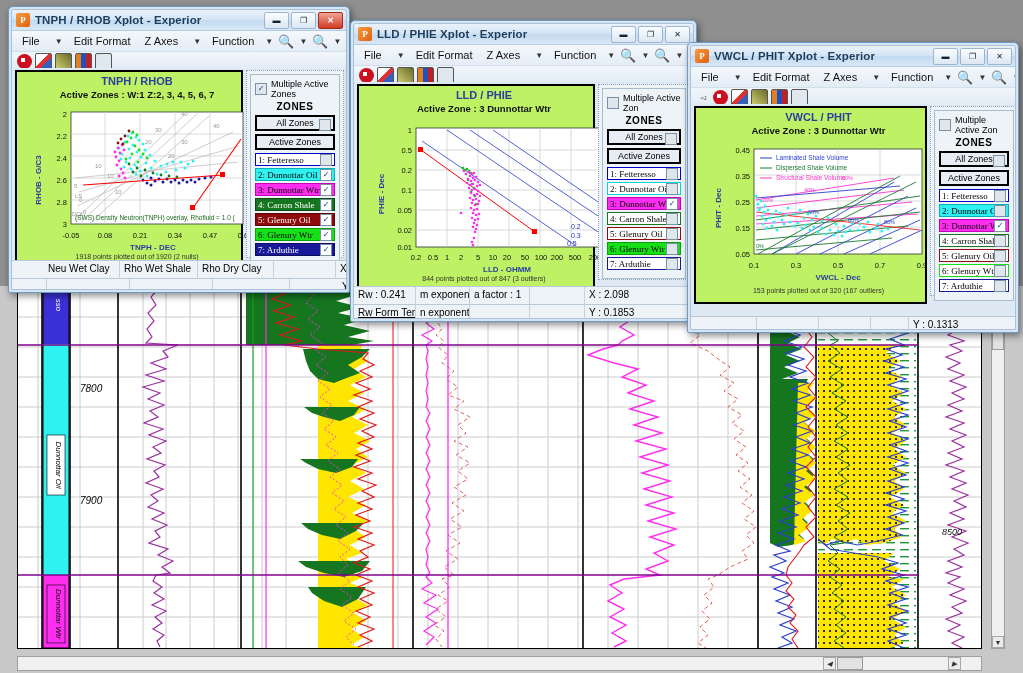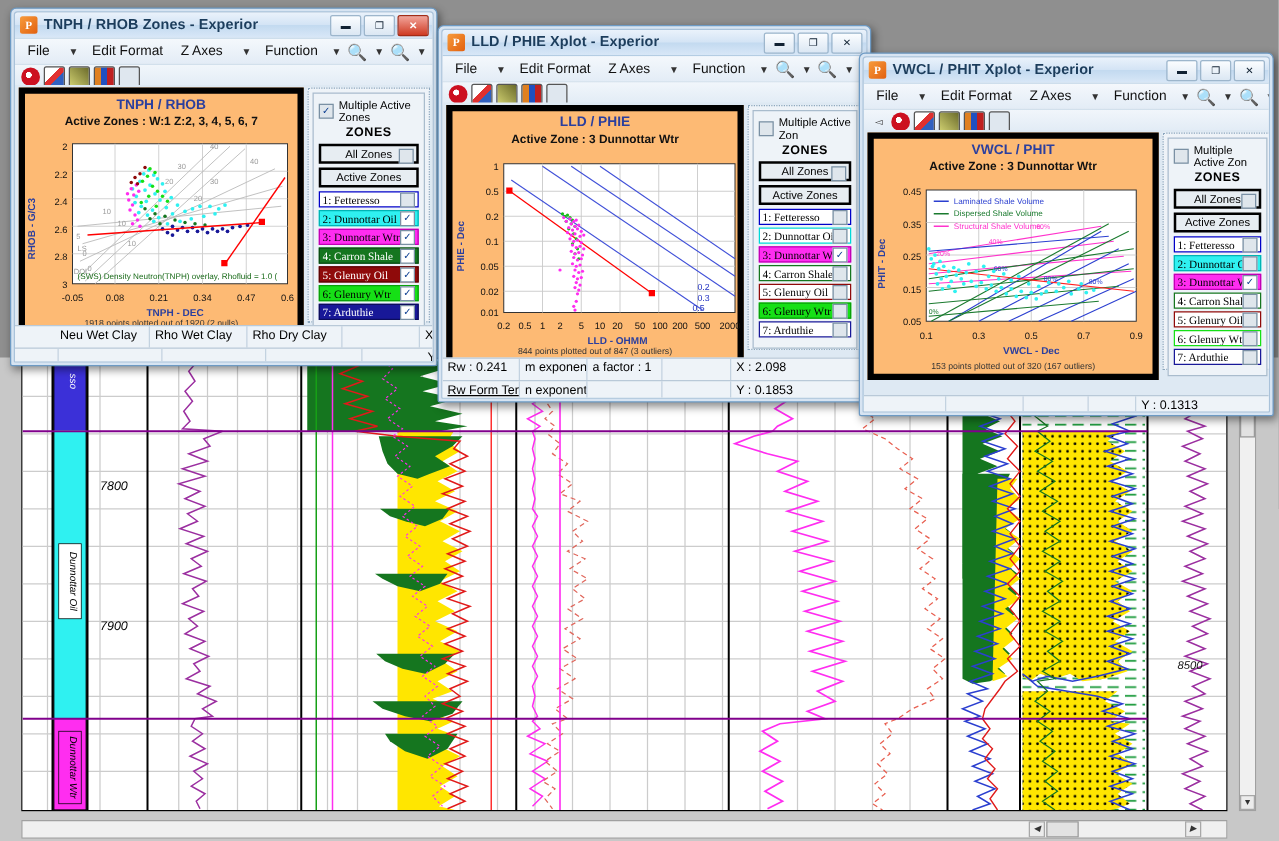--- a/index.html
+++ b/index.html
@@ -40,21 +40,21 @@
       background:linear-gradient(to bottom,#f4f8fc,#e3ecf6);border-bottom:1px solid #d2e0ec;}
   .mi{font-size:11px;color:#111;padding:2px 7px;white-space:nowrap;}
   .drop{font-size:8px;color:#333;padding:0 4px;}
   .vsep{width:1px;height:14px;background:#c3d2e0;margin:0 2px;}
   .toolbar2{height:18px;display:flex;align-items:center;gap:3px;padding:0 5px;
       background:linear-gradient(to bottom,#f1f6fb,#e1ebf5);border-bottom:1px solid #cfdcea;}
   .tbi{width:15px;height:15px;border-radius:2px;display:inline-block;}
   .zoomico{font-size:13px;color:#333;padding:0 1px;}
 
   .bodyarea{position:absolute;left:0;right:0;top:58px;bottom:0;background:#dee9f3;}
-  .plotpane{position:absolute;background:#fdba74;border:5px solid #000000;box-sizing:border-box;}
+  .plotpane{position:absolute;background:#bef264;border:2px solid #000000;box-sizing:border-box;padding-left:16px;}
   .plot-title{text-align:center;color:#2b3f9e;font-weight:bold;font-size:11px;margin-top:3px;}
   .plot-sub{text-align:center;color:#111;font-size:9.5px;font-weight:bold;margin-top:2px;}
   .plot-foot{text-align:center;color:#333;font-size:7px;margin-top:1px;}
 
   
   .zonepanel{position:absolute;background:#eef3f8;border:1px dotted #8ba6bd;box-sizing:border-box;padding:3px;}
   .zoneinner{border:1px solid #a9bccd;background:#eef3f8;padding:4px 4px 6px 4px;}
   .zrow{display:flex;align-items:center;gap:4px;margin-bottom:2px;font-size:9px;}
   .chk{width:10px;height:10px;border:1px solid #7a90a4;background:#fff;
       font-size:8px;line-height:9px;text-align:center;color:#0b3d91;flex:0 0 auto;}
@@ -228,21 +228,21 @@
     <div class="sb-arrow" style="left:805px;top:0;width:13px;height:13px;">◀</div>
     <div class="sb-thumb" style="left:819px;top:0;width:26px;height:13px;"></div>
     <div class="sb-arrow" style="left:930px;top:0;width:13px;height:13px;">▶</div>
   </div>
 </div>
 
 <div class="win" style="left:8px;top:6px;width:340px;height:285px;">
   <div class="win-inner">
     <div class="titlebar">
       <div class="ticon">P</div>
-      <div class="ttext">TNPH / RHOB Zones  -  Experior</div>
+      <div class="ttext">TNPH / RHOB Xplot  -  Experior</div>
       <div class="winbtns">
         <div class="wb">▬</div>
         <div class="wb">❐</div>
         <div class="wb close">✕</div>
       </div>
     </div>
     <div class="menubar">
       <div class="mi">File</div>
       <div class="vsep"></div>
       <div class="drop">▼</div>
@@ -480,21 +480,21 @@
             </div>
           <div class="zitem" style="background:#181898;color:#fff;border-color:#0c0c5c;">
             <span>7: Arduthie</span>
             <span class="chk">✓</span>
             </div>
         </div>
       </div>
 
       <div class="statusrow" style="position:absolute;left:0;right:0;top:192px;padding-left:32px;">
         <div class="scell" style="width:76px;">Neu Wet Clay</div>
-        <div class="scell" style="width:78px;">Rho Wet Clay</div>
+        <div class="scell" style="width:78px;">Rho Wet Shale</div>
         <div class="scell" style="width:76px;">Rho Dry Clay</div>
         <div class="scell" style="width:62px;"></div>
         <div class="scell" style="flex:1;border-right:none;">X : 0.151</div>
       </div>
       <div class="statusrow" style="position:absolute;left:0;right:0;top:210px;gap:48px;">
         <div class="scell" style="width:76px;"></div>
         <div class="scell" style="width:78px;"></div>
         <div class="scell" style="width:76px;"></div>
         <div class="scell" style="width:62px;"></div>
         <div class="scell" style="flex:1;border-right:none;position:relative;">Y : 2.346</div>

